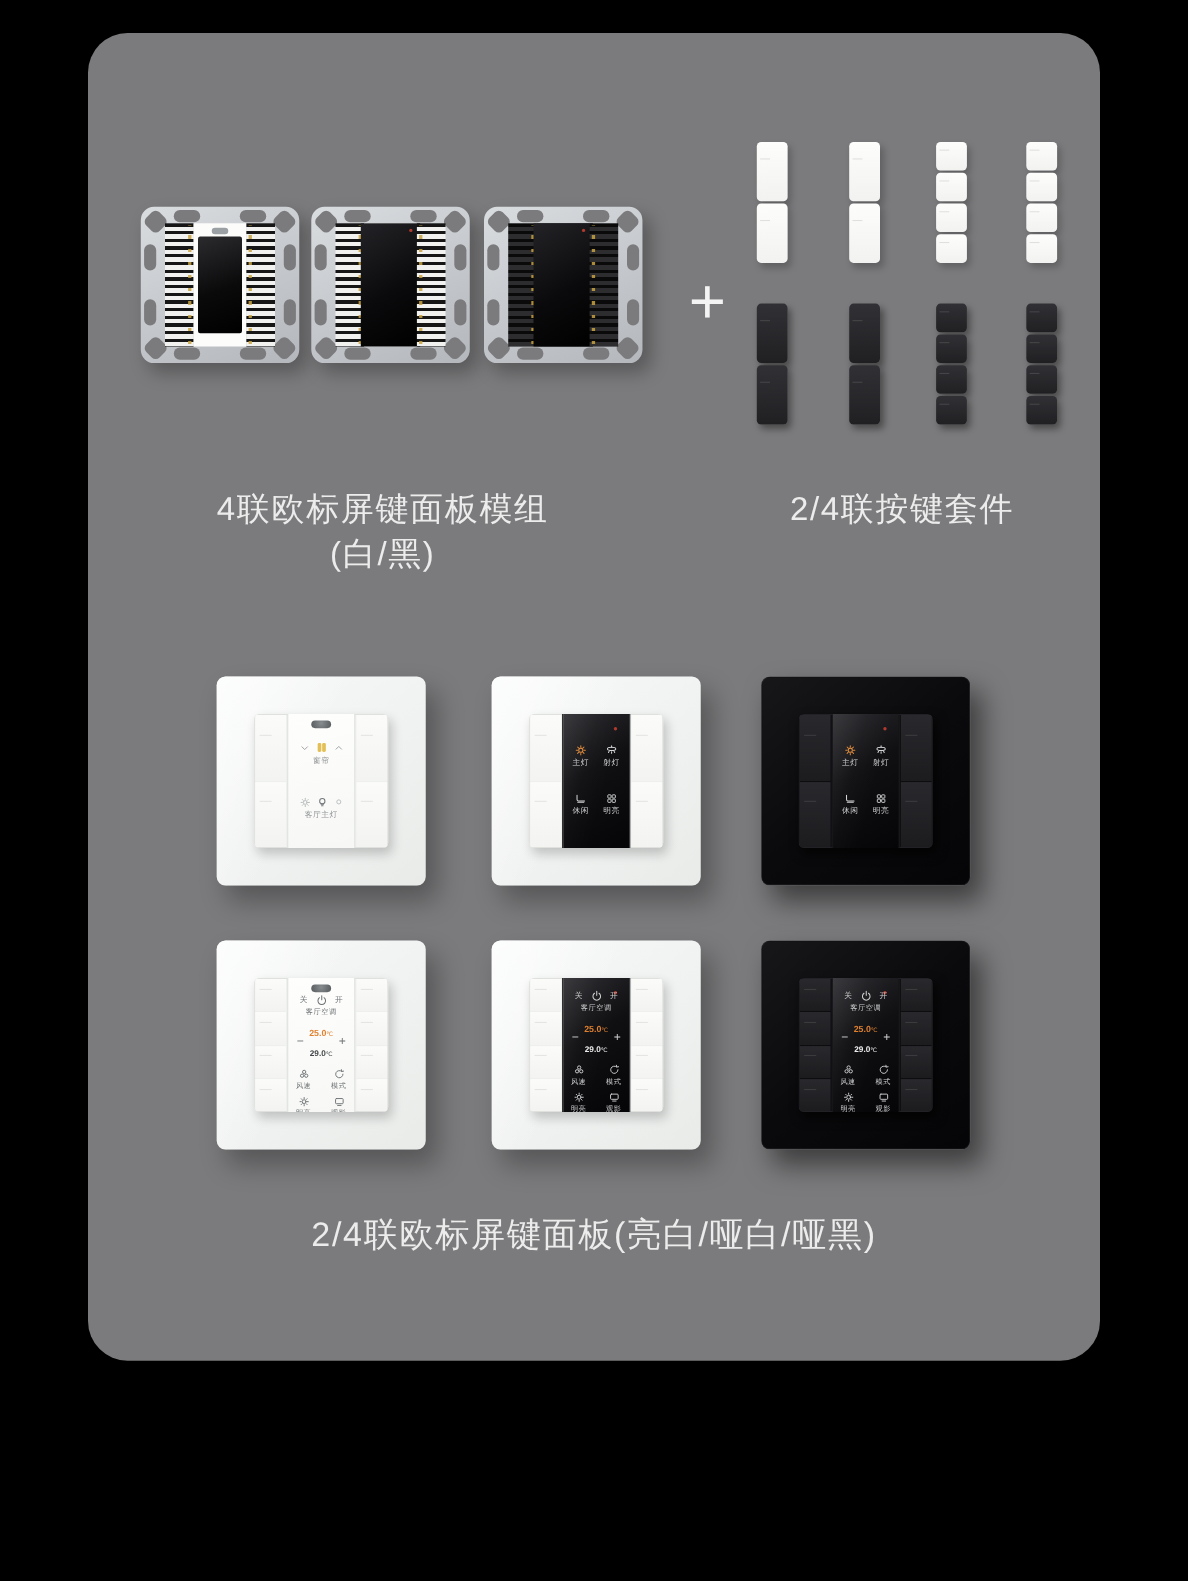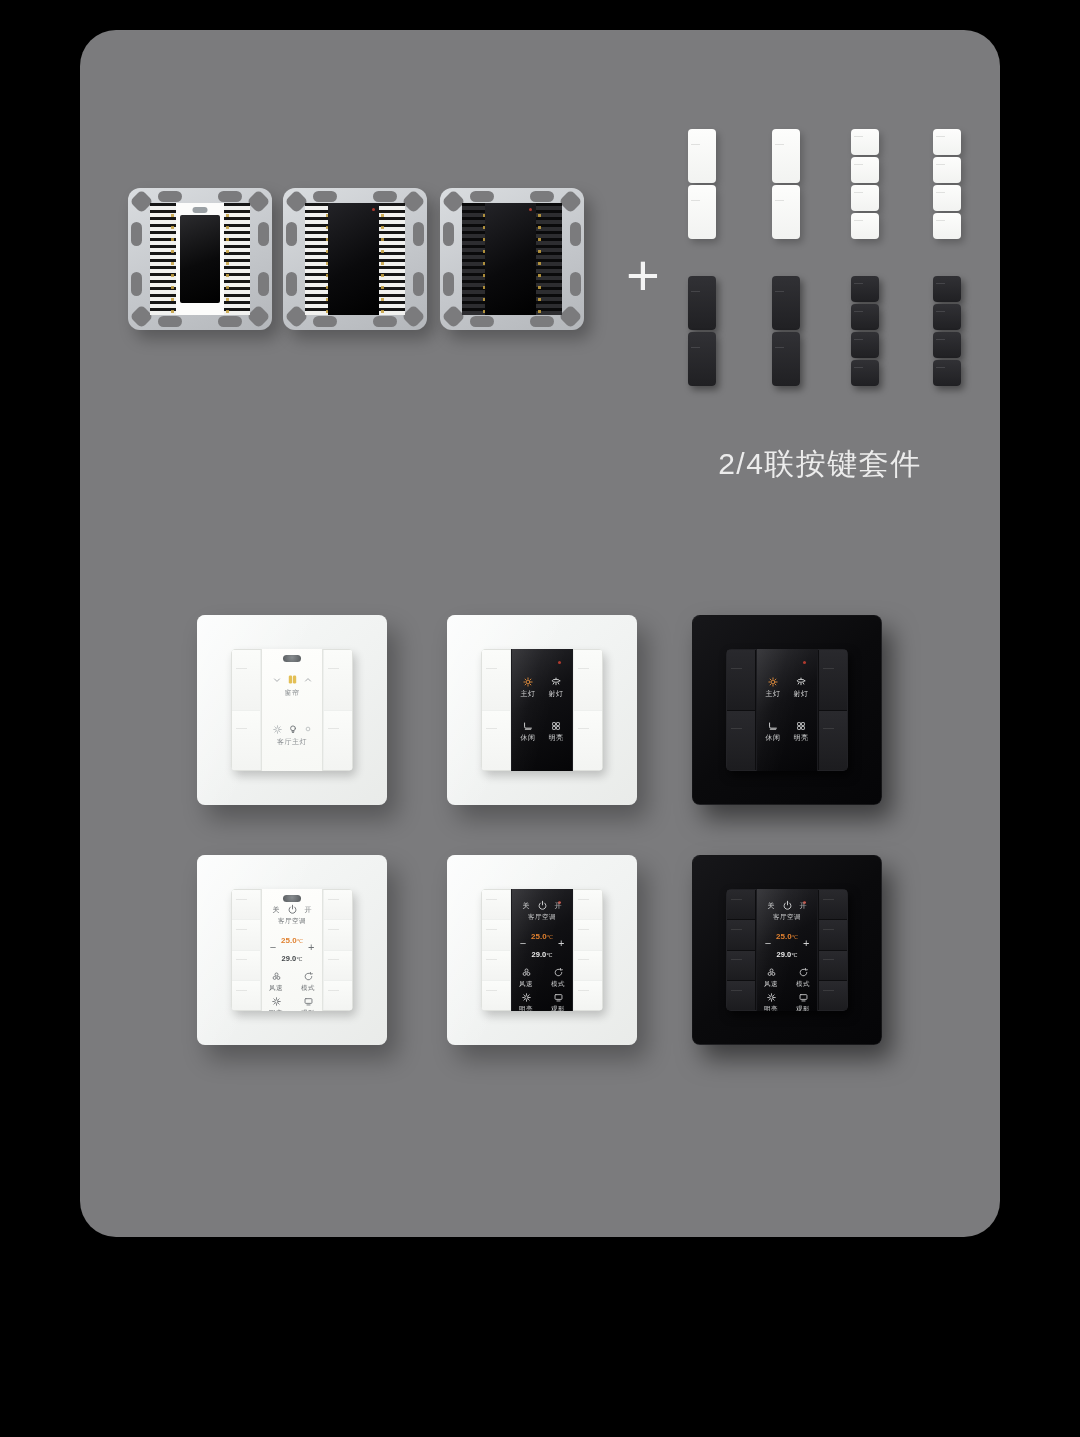--- a/index.html
+++ b/index.html
@@ -239,20 +239,24 @@
       <div class="cap b"></div>
       <div class="cap b"></div>
     </div>
     <div class="kc" style="left:853px;top:246px">
       <div class="cap b"></div>
       <div class="cap b"></div>
       <div class="cap b"></div>
       <div class="cap b"></div>
     </div>
 
+    <div class="caption" style="left:18px;top:413px;width:500px">
+      <span class="cl">4联欧标屏键面板模组</span>
+      <span class="cl">(白/黑)</span>
+    </div>
     <div class="caption" style="left:540px;top:413px;width:400px">
       <span class="cl">2/4联按键套件</span>
     </div>
 
     <div class="panel" style="left:117px;top:585px">
       <div class="plate pw"></div>
       <div class="inner iw">
         <div class="side">
           <div class="skey"></div>
           <div class="skey"></div>
@@ -664,15 +668,16 @@
         </div>
         <div class="side">
           <div class="skey"></div>
           <div class="skey"></div>
           <div class="skey"></div>
           <div class="skey"></div>
         </div>
       </div>
     </div>
 
+    <div class="bottom-caption">2/4联欧标屏键面板(亮白/哑白/哑黑)</div>
 
   </div>
 </div>
 
 </body></html>

